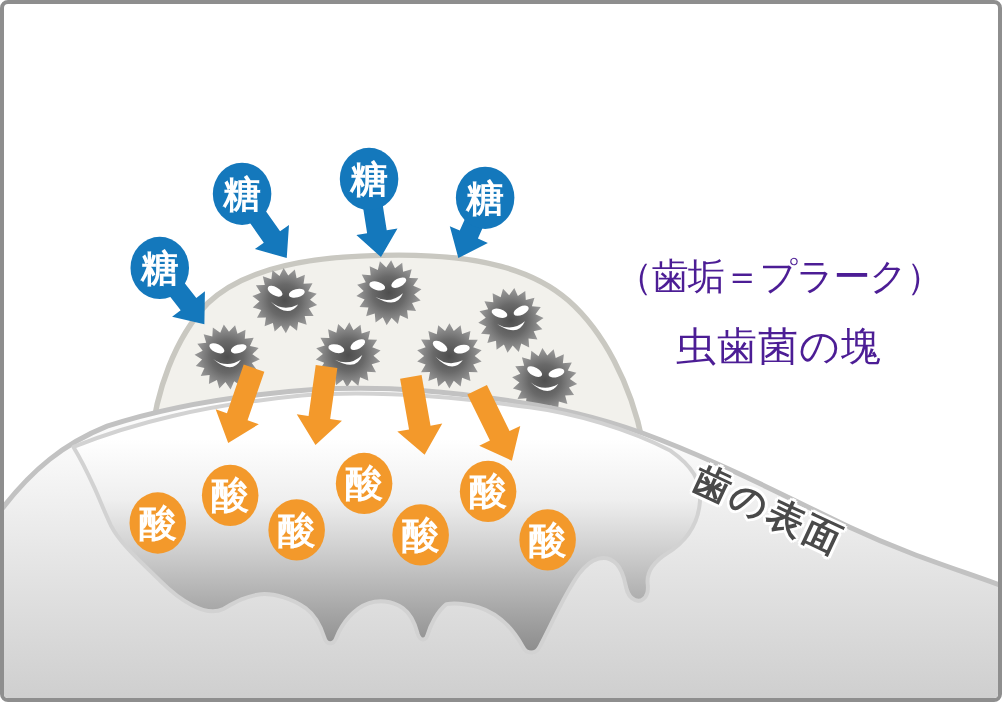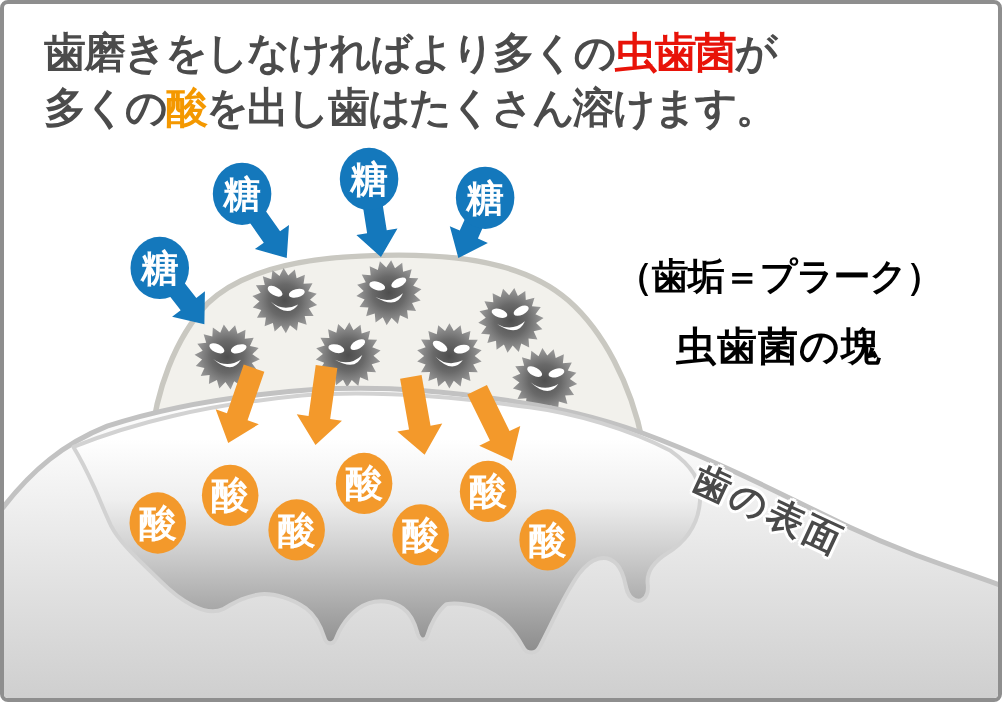--- a/index.html
+++ b/index.html
@@ -16,21 +16,21 @@
   svg.diagram{position:absolute;left:0;top:0;width:994px;height:694px;display:block;}
   .title{
     position:absolute;left:40px;top:22px;
     font-size:42px;font-weight:bold;color:#4b4b4b;
     line-height:1.30;letter-spacing:-2px;white-space:nowrap;
   }
   .title .em-red{color:#e81309;}
   .title .em-orange{color:#f49800;}
   .plaque-label{
     position:absolute;left:575px;top:248px;width:400px;
-    text-align:center;color:#000000;font-weight:bold;
+    text-align:center;color:#4c1d95;font-weight:normal;
   }
   .plaque-label .l1{font-size:37px;letter-spacing:-1px;white-space:nowrap;}
   .plaque-label .l2{font-size:40px;margin-top:17px;letter-spacing:1px;white-space:nowrap;}
   .surface-label{
     position:absolute;left:702px;top:450px;
     font-size:37px;font-weight:bold;color:#4a4a4a;letter-spacing:3px;
     transform:rotate(25deg);transform-origin:0 0;white-space:nowrap;
     text-shadow:-2px -2px 0 #fff,2px -2px 0 #fff,-2px 2px 0 #fff,2px 2px 0 #fff,
                  0 -3px 0 #fff,0 3px 0 #fff,-3px 0 0 #fff,3px 0 0 #fff;
   }
@@ -181,24 +181,20 @@
         <ellipse cx="488" cy="493" rx="28.5" ry="31" fill="#f3992b"></ellipse>
         <text class="bubble-t" x="488" y="506">酸</text>
       </g>
       <g>
         <ellipse cx="548" cy="542" rx="28.5" ry="31" fill="#f3992b"></ellipse>
         <text class="bubble-t" x="548" y="555">酸</text>
       </g>
     </g>
   </svg>
 
-  <div class="title">
-    <div><span>歯磨きをしなければより多くの</span><span class="em-red">虫歯菌</span><span>が</span></div>
-    <div><span>多くの</span><span class="em-orange">酸</span><span>を出し歯はたくさん溶けます。</span></div>
-  </div>
 
   <div class="plaque-label">
     <div class="l1">（歯垢＝プラーク）</div>
     <div class="l2">虫歯菌の塊</div>
   </div>
 
   <div class="surface-label">歯の表面</div>
 
 </div>
 

